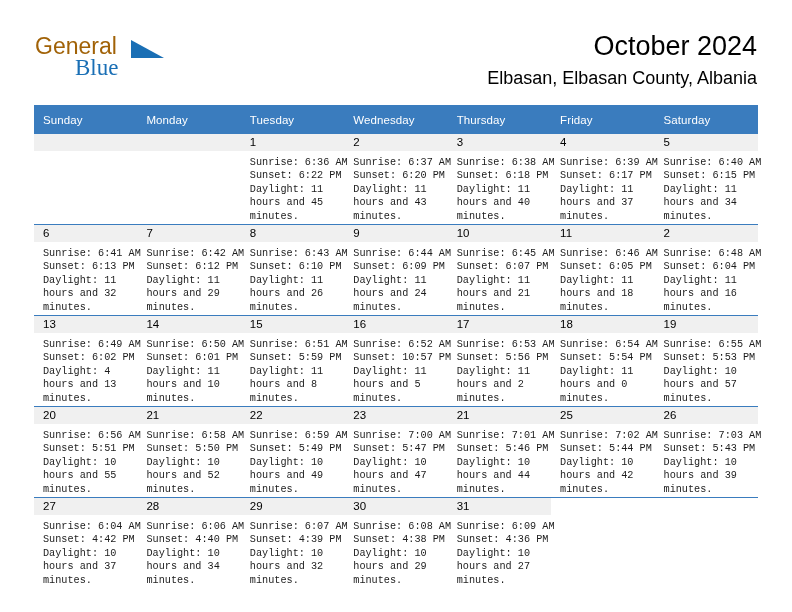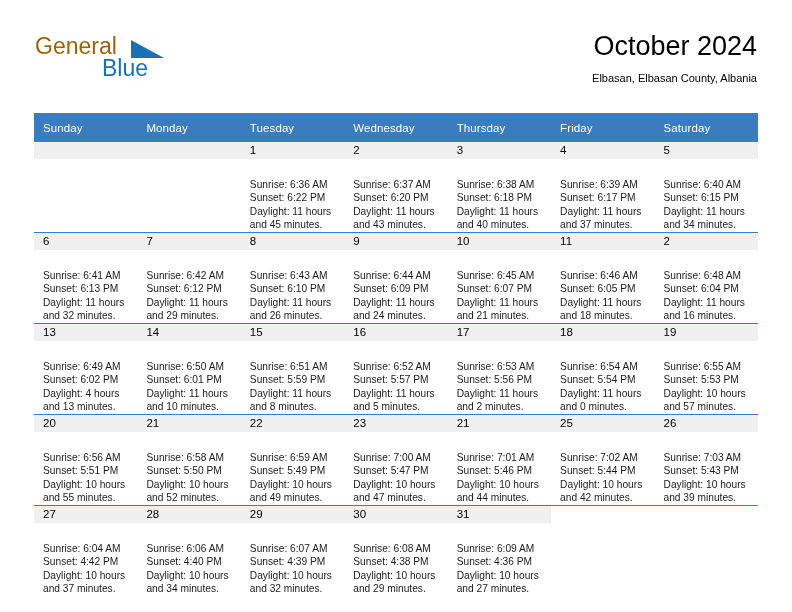--- a/index.html
+++ b/index.html
@@ -40,25 +40,25 @@
     position: absolute;
     left: 0;
     top: 0;
     font-size: 23px;
     letter-spacing: 0px;
     color: #a16207;
     font-family: "Liberation Sans", sans-serif;
   }
   .brand-blue {
     position: absolute;
-    left: 67px;
+    left: 40px;
     top: 22px;
     font-size: 23px;
     color: #1a6fb5;
-    font-family: Liberation Sans, sans-serif;
+    font-family: Liberation Serif, serif;
   }
   .brand-flag {
     position: absolute;
     left: 96px;
     top: 7px;
     width: 0;
     height: 0;
     border-left: 33px solid #1a6fb5;
     border-top: 18px solid transparent;
   }
@@ -70,39 +70,38 @@
     text-align: right;
     margin-left: 24px;
   }
   .cal-title {
     font-size: 27px;
     color: #000000;
     line-height: 34px;
     white-space: nowrap;
   }
   .cal-subtitle {
-    font-size: 11px;
+    font-size: 18px;
     color: #000000;
     line-height: 20px;
     margin-top: 5px;
     white-space: nowrap;
   }
 
   
   .calendar {
     position: absolute;
     left: 34px;
     top: 105px;
     width: 724px;
   }
   table.cal {
     border-collapse: collapse;
     table-layout: fixed;
     width: 724px;
-    margin-top: 8px;
   }
   table.cal col { width: 103.42px; }
 
   thead th {
     background: #3a7cbe;
     color: #ffffff;
     font-size: 11.5px;
     font-weight: normal;
     text-align: left;
     padding: 5px 0 5px 9px;
@@ -130,24 +129,25 @@
     height: 17px;
     line-height: 17px;
     font-size: 11.5px;
     color: #000000;
     padding-left: 9px;
     box-sizing: border-box;
   }
   .cell.empty .daynum { background: #f0f0f0; }
   .cell.blank .daynum { background: #ffffff; }
   .info {
-    padding: 19px 6px 0 9px;
+    padding: 5px 6px 0 9px;
     font-size: 10.2px;
     line-height: 13.4px;
     color: #1b1b1b;
+    font-family: Liberation Mono, monospace;
   }
   .info div { white-space: nowrap; }
   .info .wrap { white-space: normal; }
 </style>
 </head>
 <body>
 
 <div class="page">
 
   <div class="masthead">
@@ -364,21 +364,21 @@
               <div>Sunset: 5:59 PM</div>
               <div class="wrap">Daylight: 11 hours and 8 minutes.</div>
             </div>
           </div>
             </td>
           <td>
               <div class="cell">
             <div class="daynum">16</div>
             <div class="info">
               <div>Sunrise: 6:52 AM</div>
-              <div>Sunset: 5:57 PM</div>
+              <div>Sunset: 10:57 PM</div>
               <div class="wrap">Daylight: 11 hours and 5 minutes.</div>
             </div>
           </div>
             </td>
           <td>
               <div class="cell">
             <div class="daynum">17</div>
             <div class="info">
               <div>Sunrise: 6:53 AM</div>
               <div>Sunset: 5:56 PM</div>

